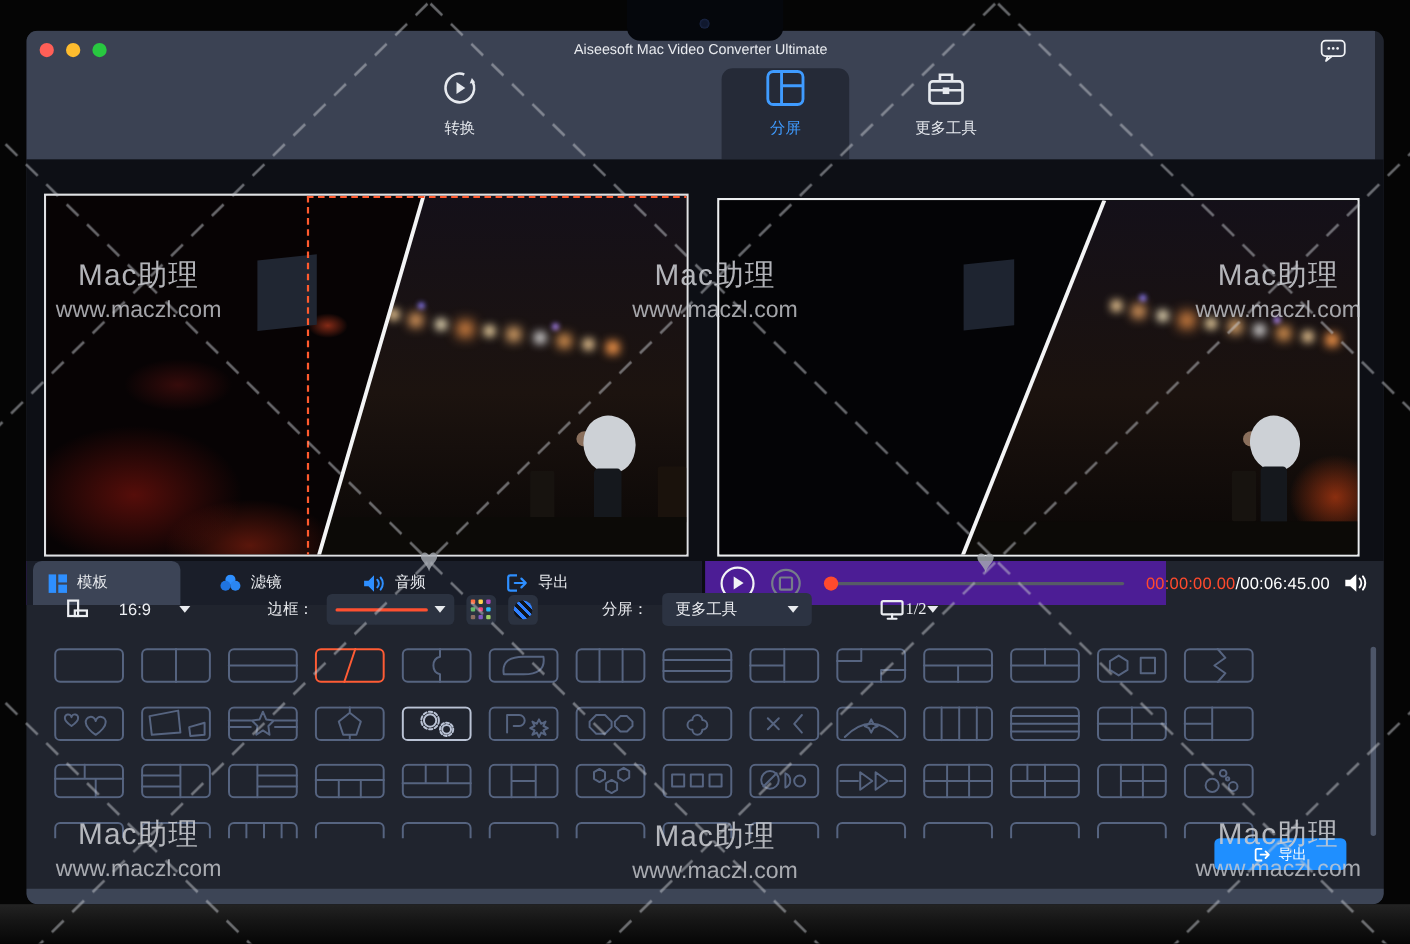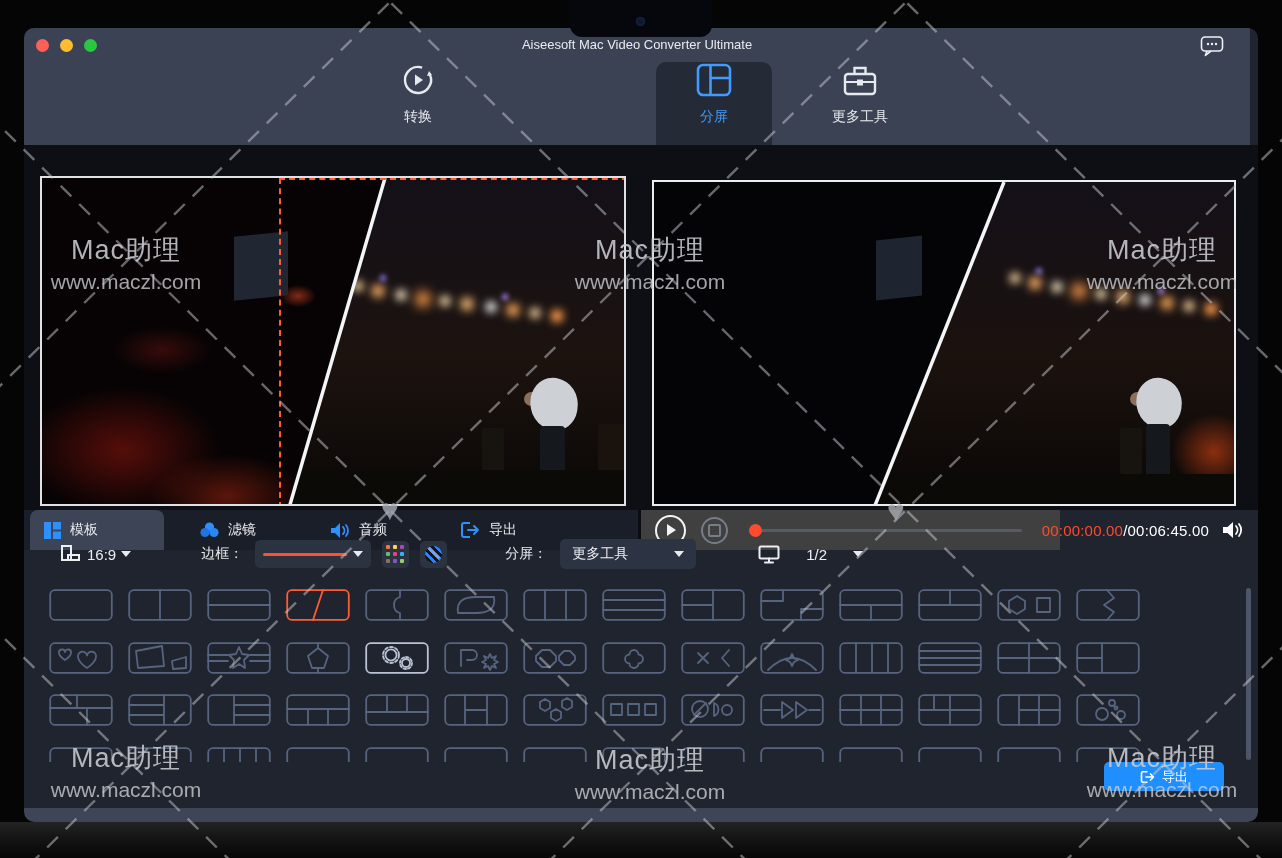--- a/index.html
+++ b/index.html
@@ -70,21 +70,21 @@
     360px 95px 8px 4px #ffd9a0,380px 100px 10px 5px #ffb36b,402px 104px 8px 4px #fff0c8,
     424px 108px 12px 6px #ff9d4d,446px 111px 8px 4px #ffe3ae,468px 114px 10px 5px #ffc07a,
     490px 117px 9px 4px #ffffff,512px 120px 10px 5px #ffae5e,534px 123px 8px 4px #ffd9a0,
     556px 126px 9px 5px #ff9d4d,384px 88px 5px 2px #8a7bff,506px 108px 5px 2px #b08aff;}
   #glow-r{position:absolute;left:500px;top:220px;width:84px;height:90px;
     background:radial-gradient(60px 55px at 60px 50px,rgba(220,70,20,.6),transparent 70%);}
   .diag-svg{position:absolute;inset:0;pointer-events:none;}
   #selection{position:absolute;left:237px;top:0;width:349px;height:330px;box-sizing:border-box;
     border:2px dashed #ff5a2e;}
   
-  #control-row{position:absolute;left:0;top:482px;width:1036px;height:40px;background:#404040;}
+  #control-row{position:absolute;left:0;top:482px;width:1036px;height:40px;background:#4c1d95;}
   #panel-tabs{position:absolute;left:0;top:0;width:614px;height:40px;background:#1a1e29;}
   .ptab{position:absolute;top:0;height:40px;display:flex;align-items:center;gap:9px;
     color:#e8eaee;font-size:14px;padding:0 14px;}
   .ptab.active{background:#3c4456;border-radius:8px 8px 0 0;}
   #vdivider{position:absolute;left:614px;top:0;width:3px;height:40px;background:#0b0d12;}
   #player{position:absolute;left:617px;top:0;width:617px;height:40px;display:flex;align-items:center;}
   .pbtn{border-radius:50%;box-sizing:border-box;display:flex;align-items:center;justify-content:center;}
   #btn-play{width:31px;height:31px;border:2px solid #f2f4f6;margin-left:14px;}
   #btn-stop{width:27px;height:27px;border:2px solid #767d89;margin-left:15px;}
   #stop-square{width:9px;height:9px;border:2px solid #767d89;border-radius:2px;}
@@ -95,34 +95,34 @@
   #time{font-size:15px;white-space:nowrap;letter-spacing:.2px;}
   #time .cur{color:#ff4a2d;}
   #time .sep,#time .tot{color:#fff;}
   #vol-icon{margin-left:13px;margin-right:14px;display:flex;}
   
   #settings-row{position:absolute;left:0;top:502px;width:1234px;height:46px;margin-top:0;}
   #settings-inner{position:absolute;left:36px;top:8px;height:32px;display:flex;align-items:center;color:#eceef2;}
   .lbl{font-size:14px;color:#e8eaee;}
   .caret{width:0;height:0;border-left:5px solid transparent;border-right:5px solid transparent;
     border-top:6px solid #e8eaee;display:inline-block;}
-  #aspect-group{display:flex;align-items:center;gap:5px;}
+  #aspect-group{display:flex;align-items:center;gap:26px;}
   #aspect-val{font-size:15px;}
   #border-dd{width:100px;height:28px;background:#2b3240;border-radius:5px;display:flex;
     align-items:center;padding:0 8px;gap:6px;margin-left:12px;}
   #border-line{flex:1;height:3px;background:#ff5030;border-radius:2px;}
   .sq-btn{width:27px;height:27px;background:#2b3240;border-radius:5px;margin-left:11px;
     display:flex;align-items:center;justify-content:center;}
   #dots-grid{display:grid;grid-template-columns:repeat(3,5px);grid-template-rows:repeat(3,5px);gap:2px;}
   #dots-grid i{width:4px;height:4px;border-radius:1px;}
   #hatch-ball{width:17px;height:17px;border-radius:50%;
     background:repeating-linear-gradient(45deg,#2f80ff 0 3px,#10141c 3px 6px);}
   #split-dd{min-width:112px;height:30px;background:#2c3342;border-radius:5px;display:flex;
     align-items:center;justify-content:space-between;padding:0 12px;margin-left:13px;font-size:14px;}
-  #page-group{display:flex;align-items:center;gap:26px;margin-left:62px;}
+  #page-group{display:flex;align-items:center;gap:1px;margin-left:62px;font-family:Liberation Serif, serif;}
   #page-val{font-size:15px;}
   
   #tpl-clip{position:absolute;left:24px;top:561px;width:1120px;height:173px;overflow:hidden;}
   .tpl-row{position:absolute;left:0;display:flex;gap:13px;}
   .tpl-cell{width:66px;height:32px;color:#566480;}
   .tpl-cell svg{display:block;fill:none;stroke:currentColor;stroke-width:1.8;stroke-linejoin:round;stroke-linecap:round;}
   .tpl-cell.selected{color:#ff5c35;}
   .tpl-cell.hover{color:#bac3d5;}
   #scroll-thumb{position:absolute;left:1222px;top:560px;width:5px;height:172px;background:#4d5669;border-radius:3px;}
   

